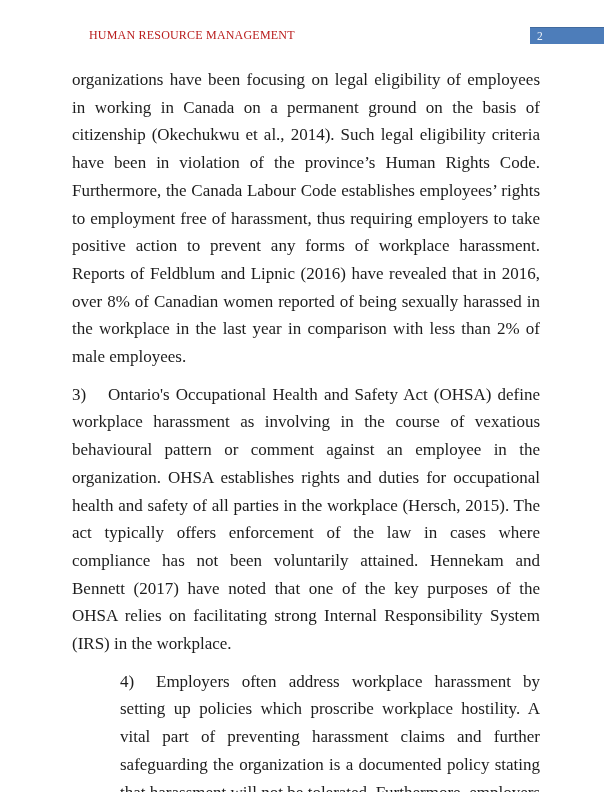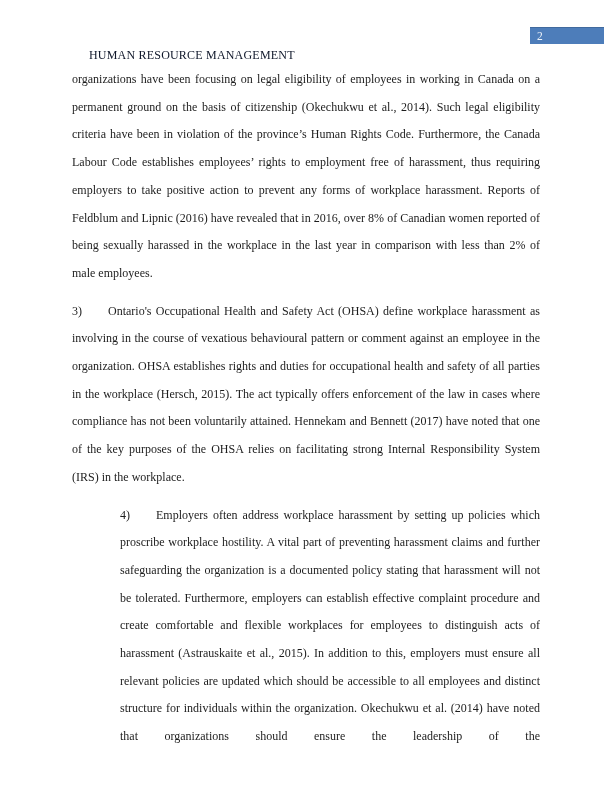--- a/index.html
+++ b/index.html
@@ -16,23 +16,22 @@
     font-family: "Liberation Serif", "DejaVu Serif", serif;
   }
   .running-head {
     position: absolute;
     left: 89px;
     top: 27px;
     height: 17px;
     line-height: 17px;
     font-size: 12px;
     letter-spacing: 0.2px;
-    color: #0f172a;
+    color: #b91c1c;
     white-space: nowrap;
-    margin-top: 20px;
   }
   .page-number-box {
     position: absolute;
     left: 530px;
     top: 27px;
     width: 74px;
     height: 17px;
     background: #4d7dba;
     border-top: 1px solid #416a9e;
     box-sizing: border-box;
@@ -45,21 +44,21 @@
     color: #edf2f8;
   }
   .content {
     position: absolute;
     left: 72px;
     top: 66px;
     width: 468px;
   }
   .content p {
     margin: 0 0 10px 0;
-    font-size: 12px;
+    font-size: 17px;
     line-height: 27.7px;
     text-align: justify;
     color: #1c1c1c;
   }
   .content p.justify-last {
     text-align-last: justify;
     margin-left: 48px;
   }
   .num {
     display: inline-block;

